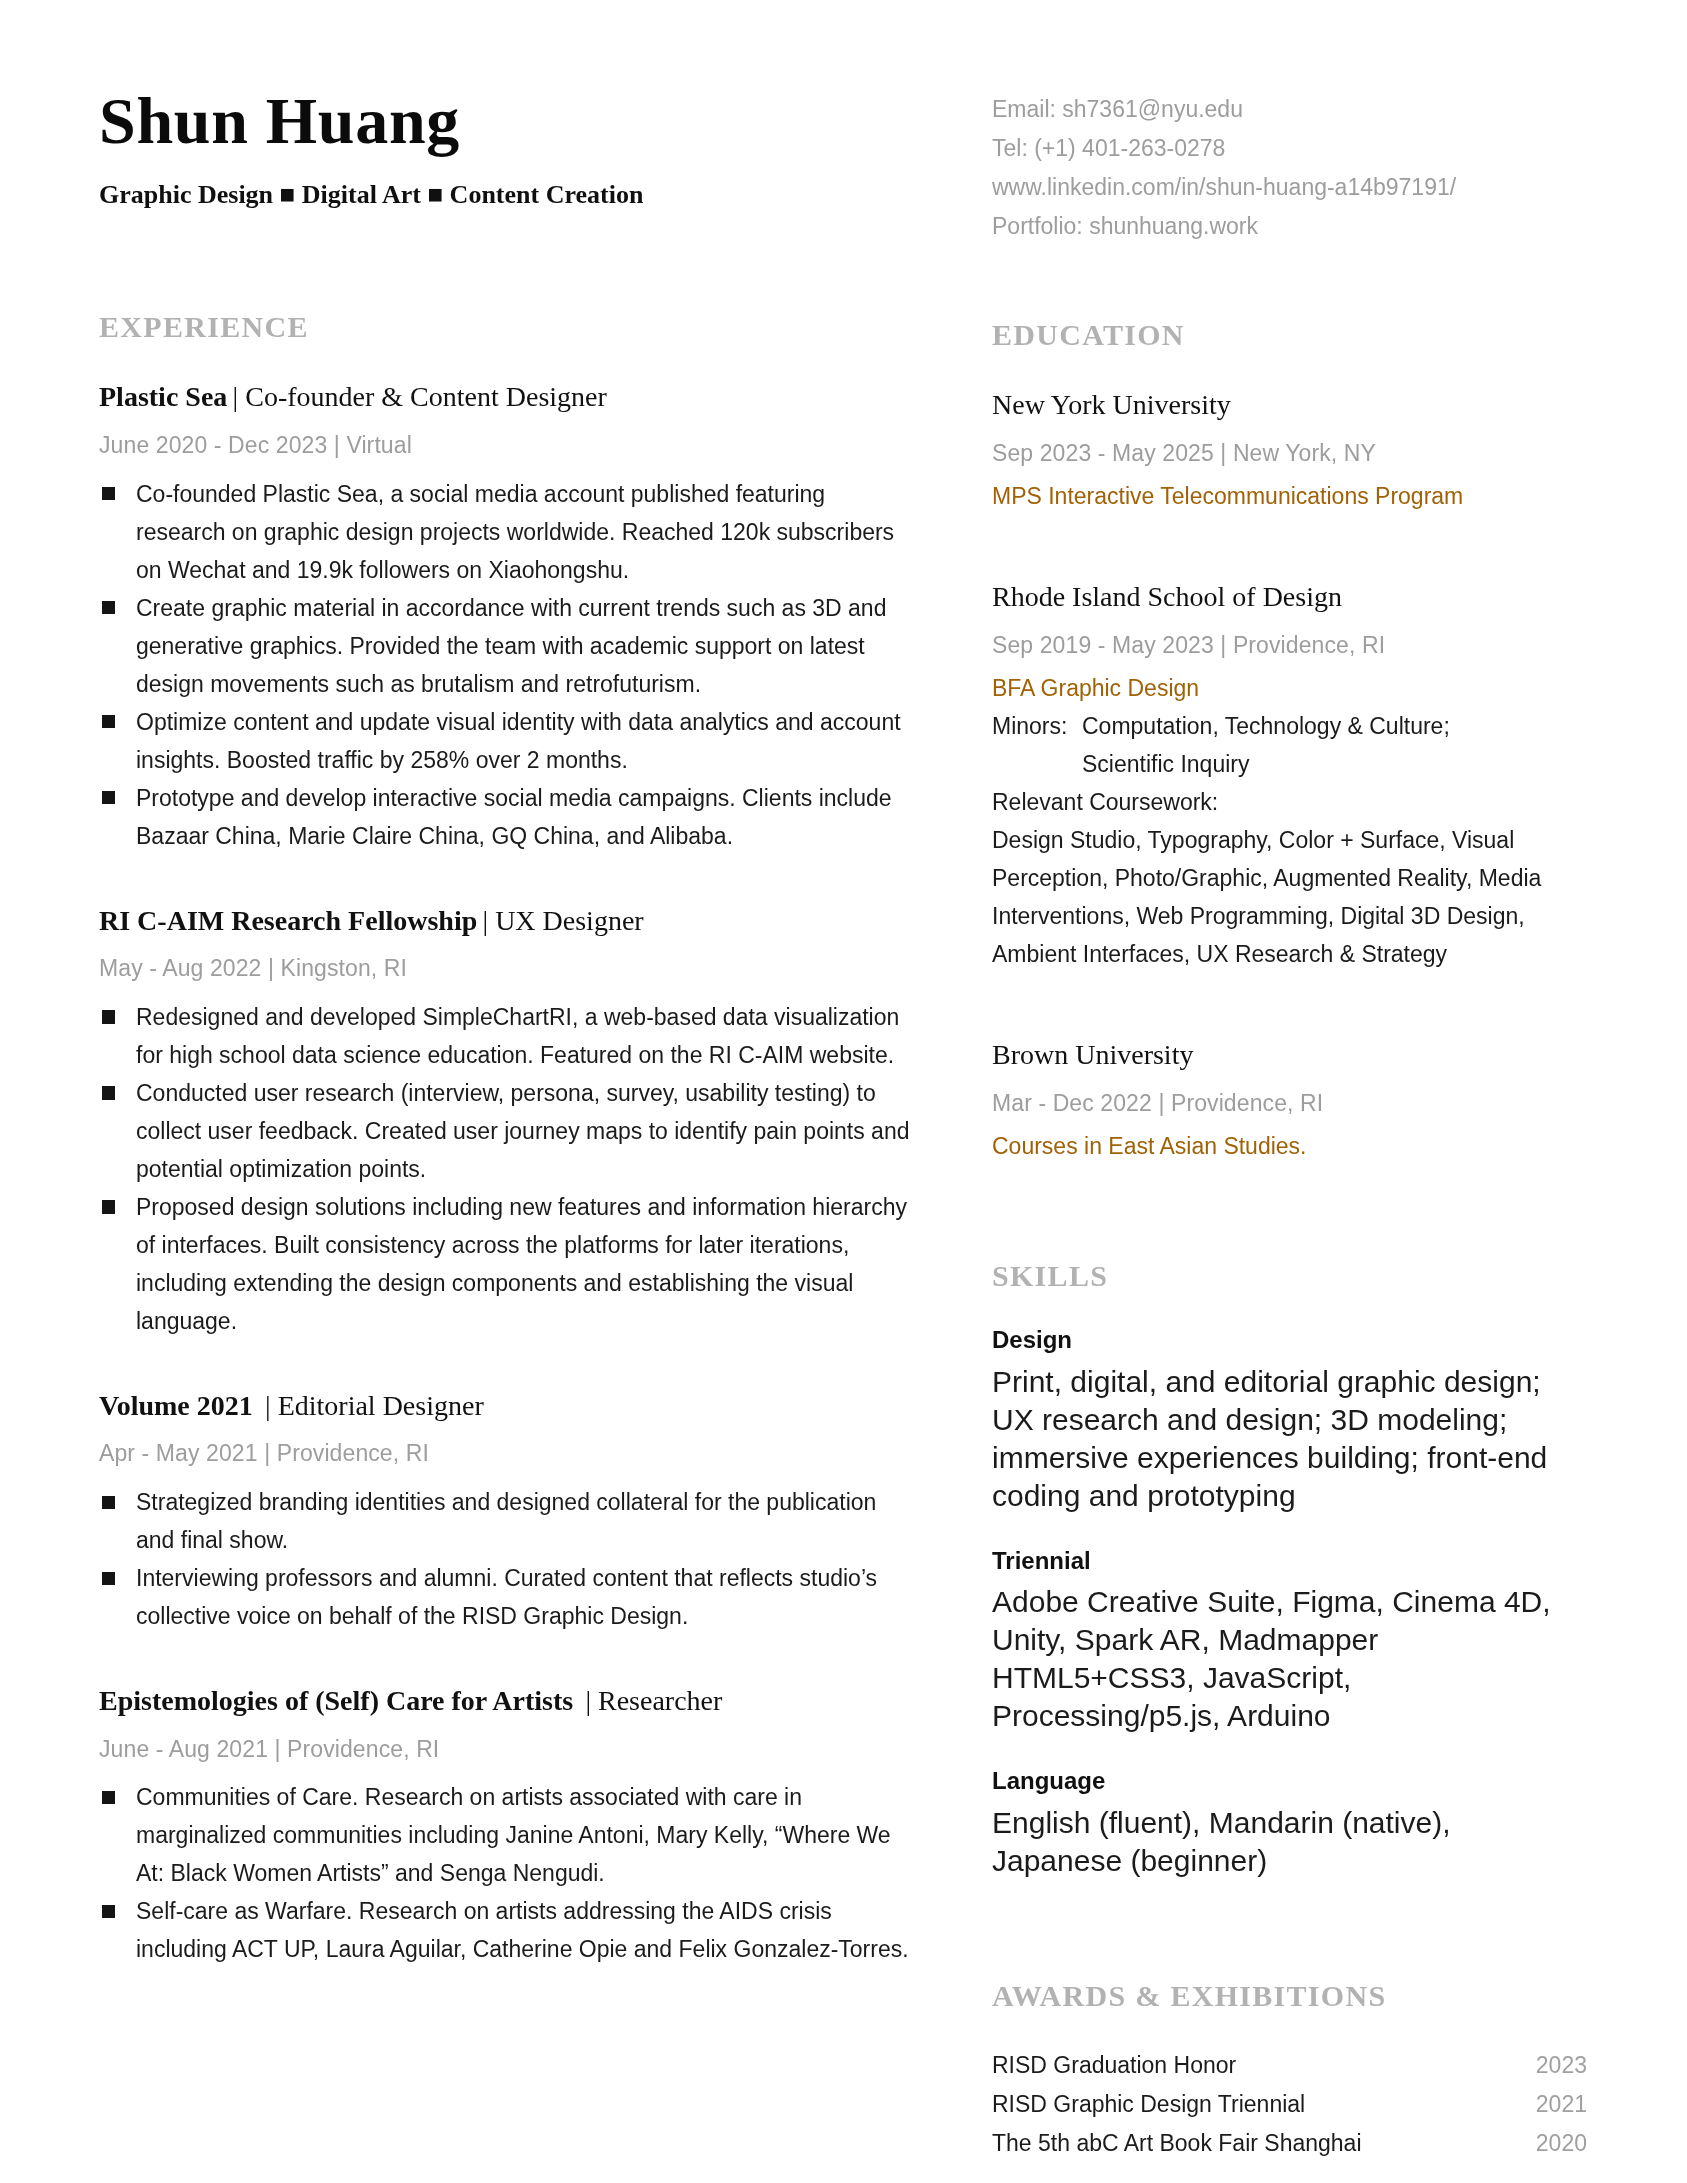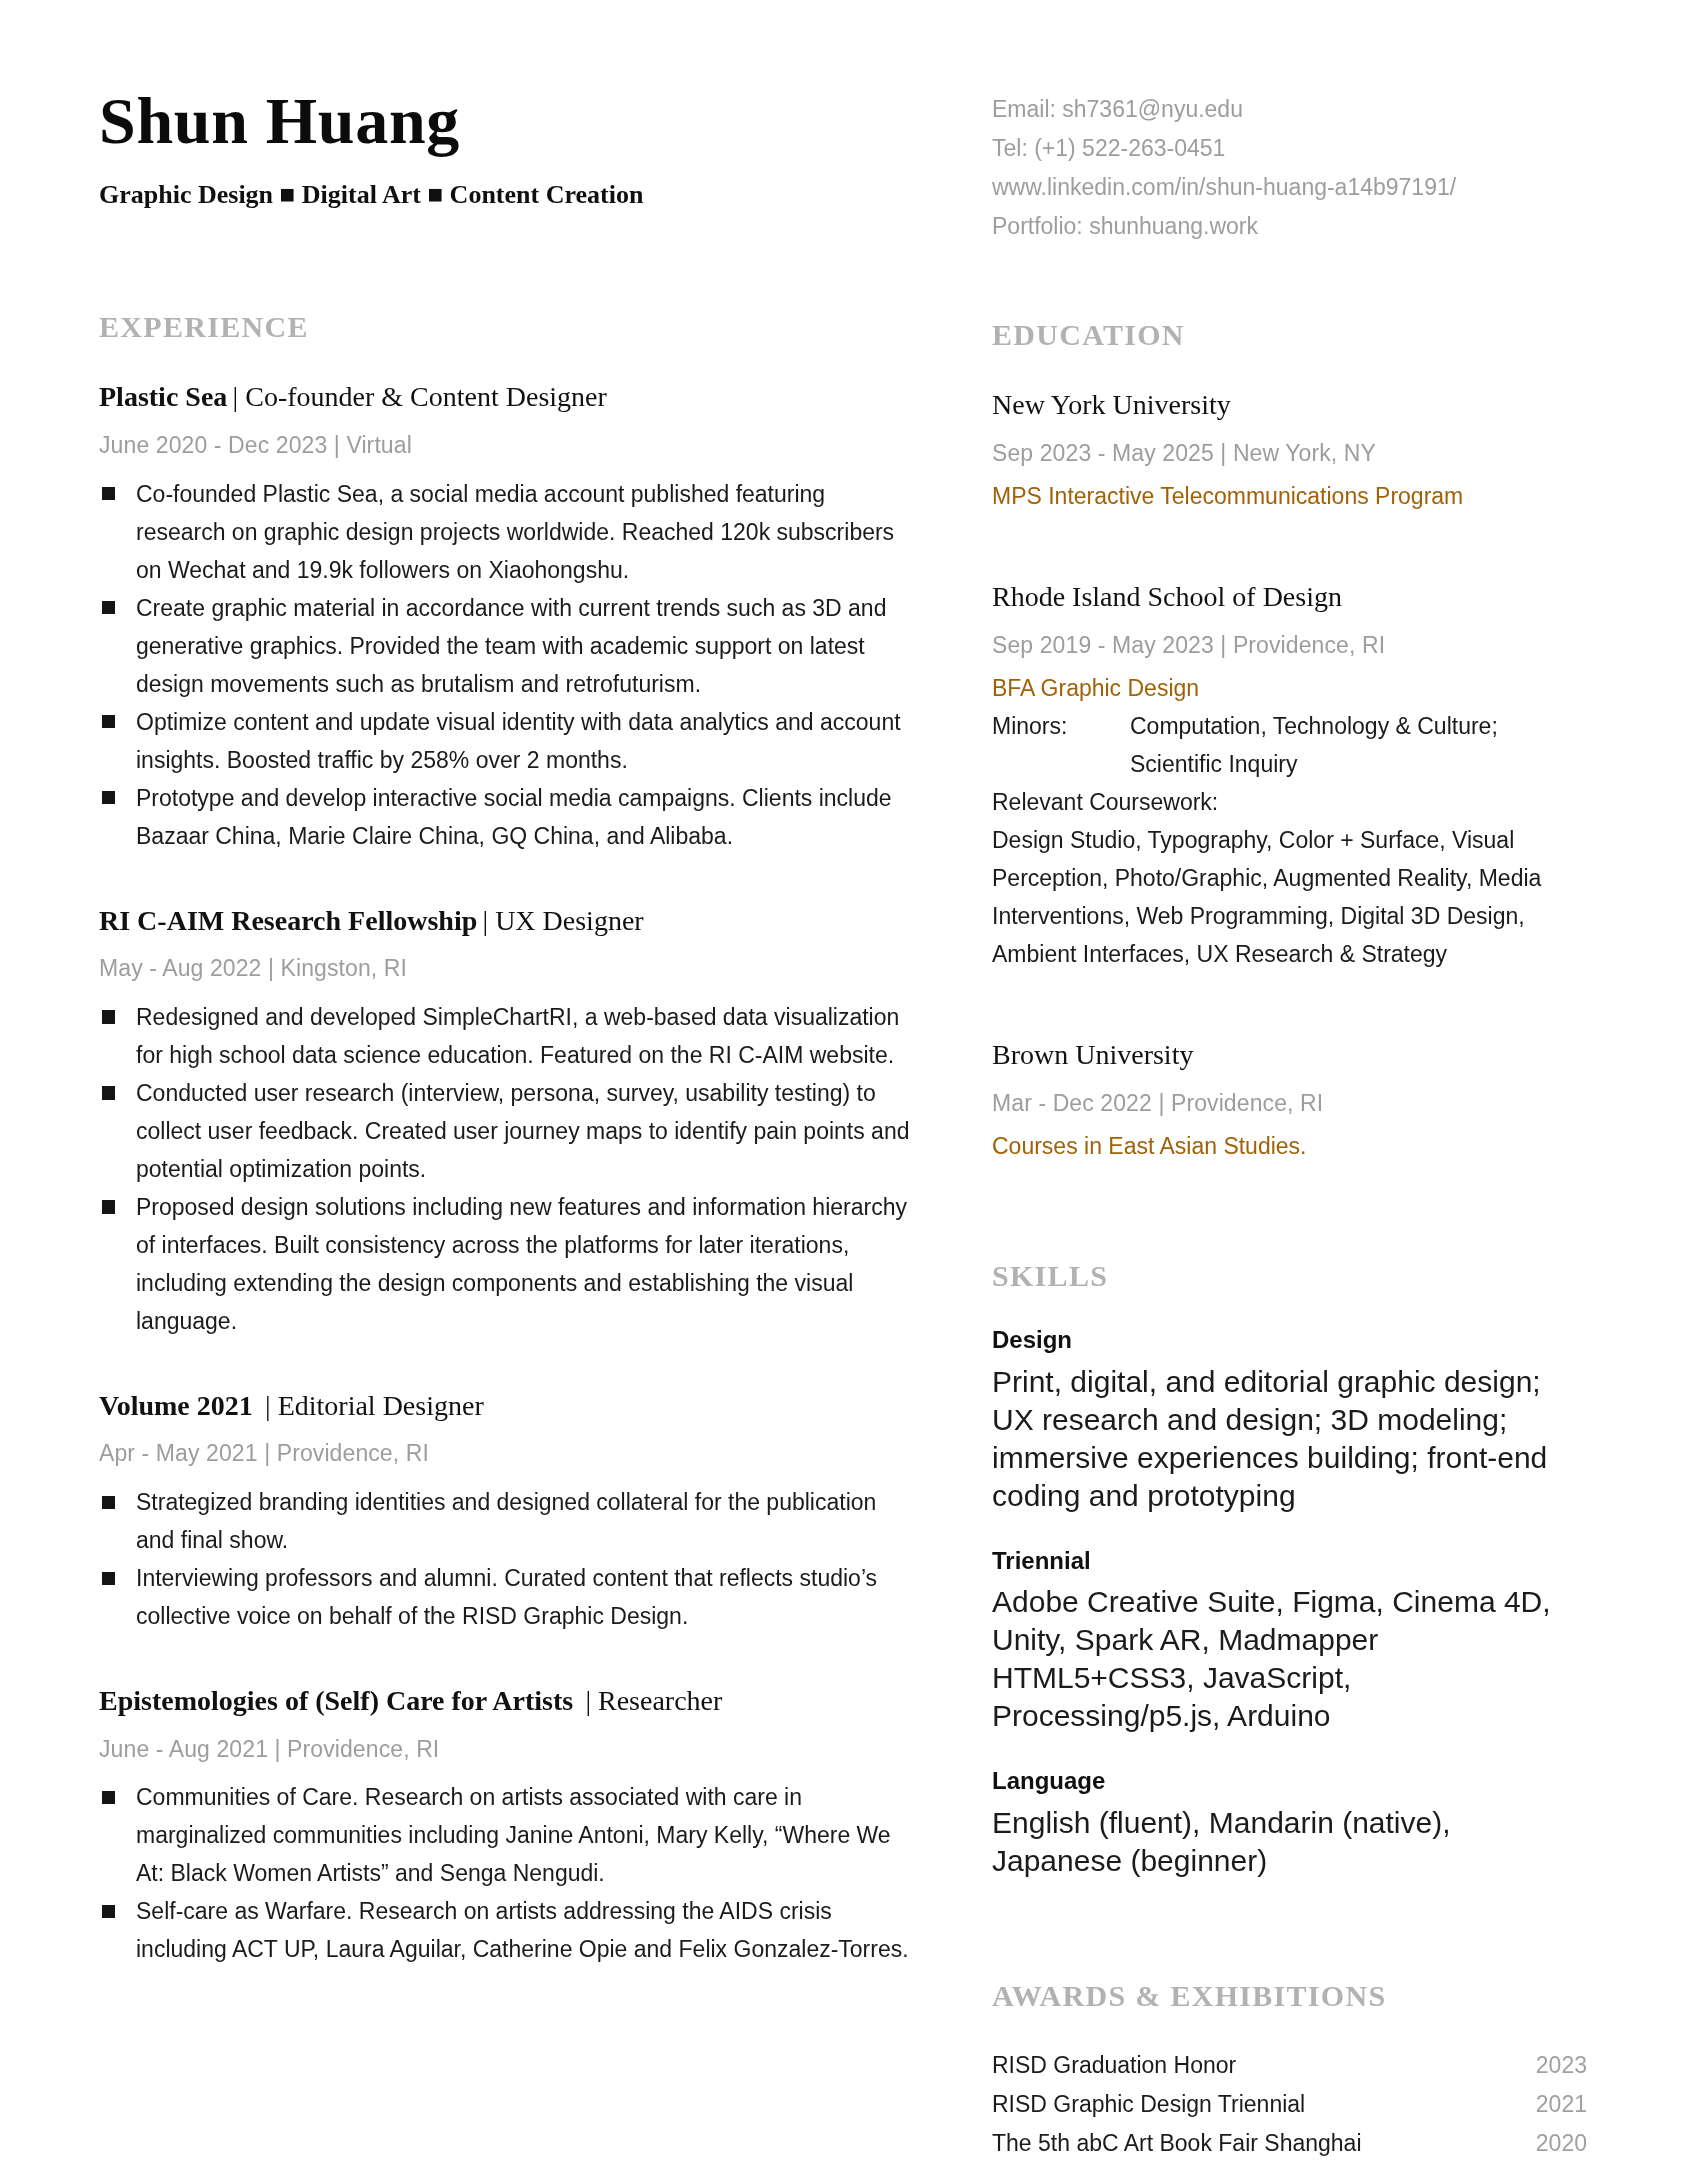--- a/index.html
+++ b/index.html
@@ -65,21 +65,21 @@
 
   
   .school { margin-top:64px; }
   .school.first { margin-top:34px; }
   .school-name {
     font-family:"Liberation Serif", serif;
     font-weight:400; font-size:28px; line-height:36px; color:#111;
   }
   .edu-line { font-size:23px; line-height:38px; color:#a16207; margin-top:9.3px; }
   .edu-text { font-size:23px; line-height:38px; color:#1b1b1b; }
-  .minors-row { display:flex;gap:48px; }
+  .minors-row { display:flex; }
   .minors-label { flex:0 0 auto; margin-right:14.6px; }
   .minors-value { width:423px; }
 
   
   .skill-group { margin-top:29px; }
   .skill-label { font-weight:700; font-size:24px; line-height:33px; color:#111; }
   .skill-text  { font-size:30px; line-height:38px; color:#1b1b1b; margin-top:6.6px; }
 
   
   .awards-list { margin-top:32px; }
@@ -148,21 +148,21 @@
           <li><span class="sq"></span><span>Self-care as Warfare. Research on artists addressing the AIDS crisis including ACT UP, Laura Aguilar, Catherine Opie and Felix Gonzalez-Torres.</span></li>
         </ul>
       </article>
     </section>
   </div>
 
   <div class="col-right">
 
     <div class="contact">
       <div class="contact-line">Email: sh7361@nyu.edu</div>
-      <div class="contact-line">Tel: (+1) 522-263-0451</div>
+      <div class="contact-line">Tel: (+1) 401-263-0278</div>
       <div class="contact-line">www.linkedin.com/in/shun-huang-a14b97191/</div>
       <div class="contact-line">Portfolio: shunhuang.work</div>
     </div>
 
     <section>
       <h2 class="section-heading mt-edu">EDUCATION</h2>
 
       <article class="school first">
         <h3 class="school-name">New York University</h3>
         <div class="meta">Sep 2023 - May 2025 | New York, NY</div>

